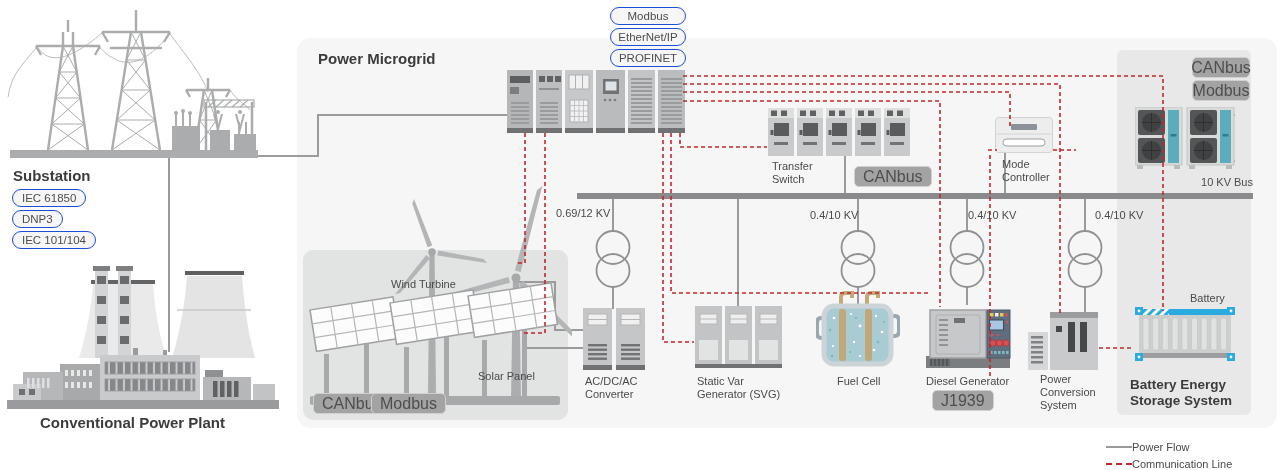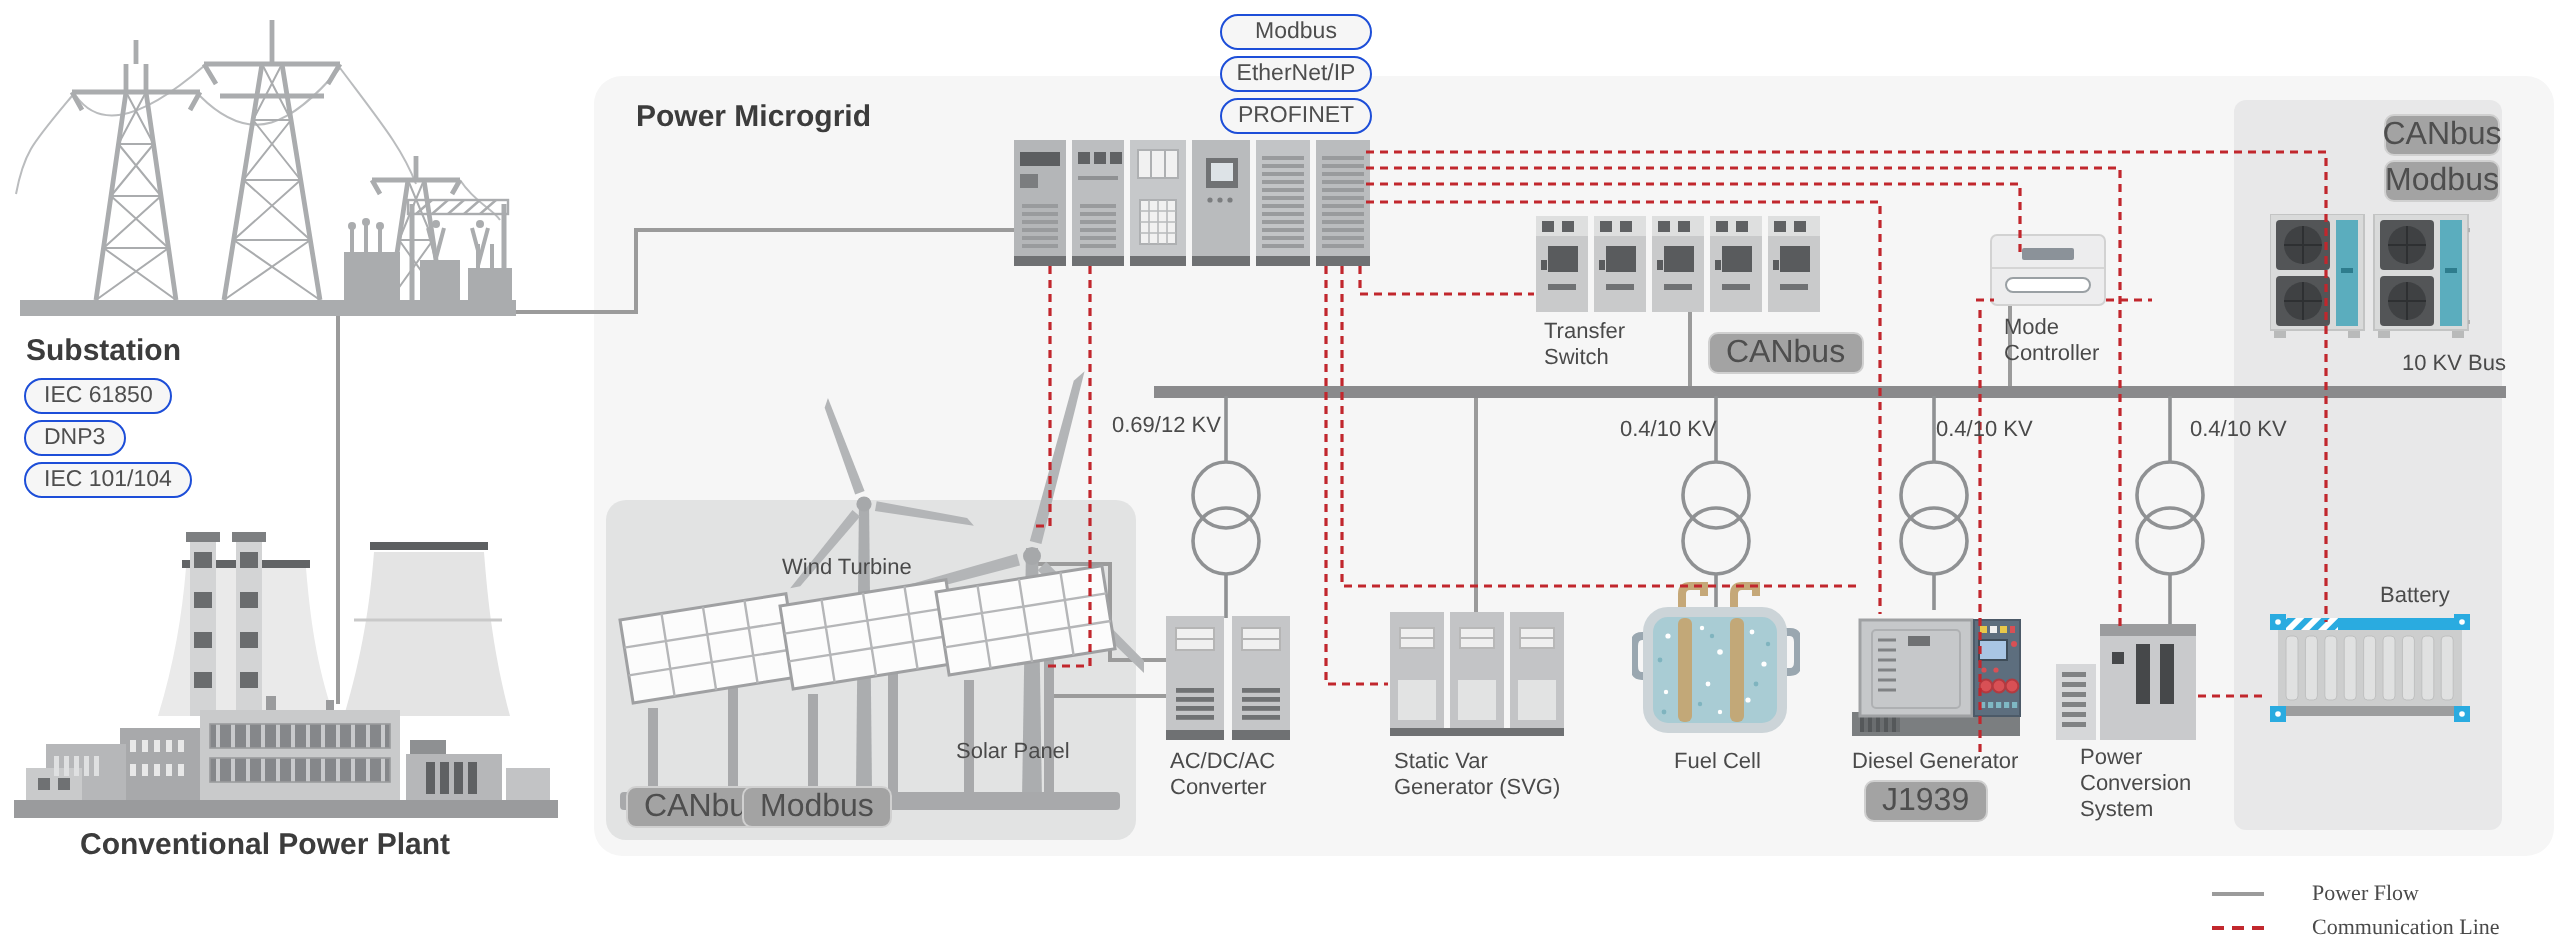--- a/index.html
+++ b/index.html
@@ -11,21 +11,21 @@
   #renew-panel{left:303px;top:250px;width:265px;height:170px;background:#e2e3e3;border-radius:10px;}
   svg.dev{position:absolute;z-index:2;}
   #power-layer{position:absolute;left:0;top:0;z-index:1;}
   #comm-layer{position:absolute;left:0;top:0;z-index:3;}
   .lbl{position:absolute;z-index:4;font-size:11px;color:#4a4a4a;line-height:13px;white-space:nowrap;}
   .title{position:absolute;z-index:4;font-weight:bold;color:#3c3c3c;white-space:nowrap;font-size:15px;}
   .pill{position:absolute;z-index:4;display:flex;align-items:center;justify-content:center;
         background:#f6f6f6;border:1px solid #1d4ed8;border-radius:9px;font-size:11.5px;color:#4e4e4e;
         padding:0 9px;height:18px;box-sizing:border-box;white-space:nowrap;}
   .pill.sq{border-radius:5px;background:#a3a3a3;border-color:#d0d0d0;height:21px;padding:0 8px;font-size:16px;}
-  .leg-row{display:flex;align-items:center;gap:24px;height:17px;font-family:Liberation Serif, serif;}
+  .leg-row{display:flex;align-items:center;gap:0;height:17px;}
   .leg-solid{width:26px;border-top:2px solid #9b9b9b;}
   .leg-dash{width:26px;border-top:2px dashed #c1272d;}
   .leg-txt{font-size:11px;color:#4a4a4a;}
 </style>
 </head>
 <body>
 
 <div id="stage">
 
   <div class="panel" id="main-panel"></div>
@@ -554,20 +554,24 @@
       <path d="M1099,348 H1134"></path>
       <path d="M990,155 V378"></path>
       <path d="M988,150 H997"></path>
       <path d="M1053,150 H1076"></path>
     </g>
   </svg>
 
   <div class="title" style="left:318px;top:50px">Power Microgrid</div>
   <div class="title" style="left:13px;top:167px">Substation</div>
   <div class="title" style="left:40px;top:414px">Conventional Power Plant</div>
+  <div class="title" style="left:1130px;top:377px;font-size:13.5px;line-height:16px">
+    <div>Battery Energy</div>
+    <div>Storage System</div>
+  </div>
 
   <div class="pill" style="left:12px;top:189px">IEC 61850</div>
   <div class="pill" style="left:12px;top:210px">DNP3</div>
   <div class="pill" style="left:12px;top:231px">IEC 101/104</div>
 
   <div class="pill" style="left:610px;top:7px;width:76px">Modbus</div>
   <div class="pill" style="left:610px;top:28px;width:76px">EtherNet/IP</div>
   <div class="pill" style="left:610px;top:49px;width:76px">PROFINET</div>
 
 

